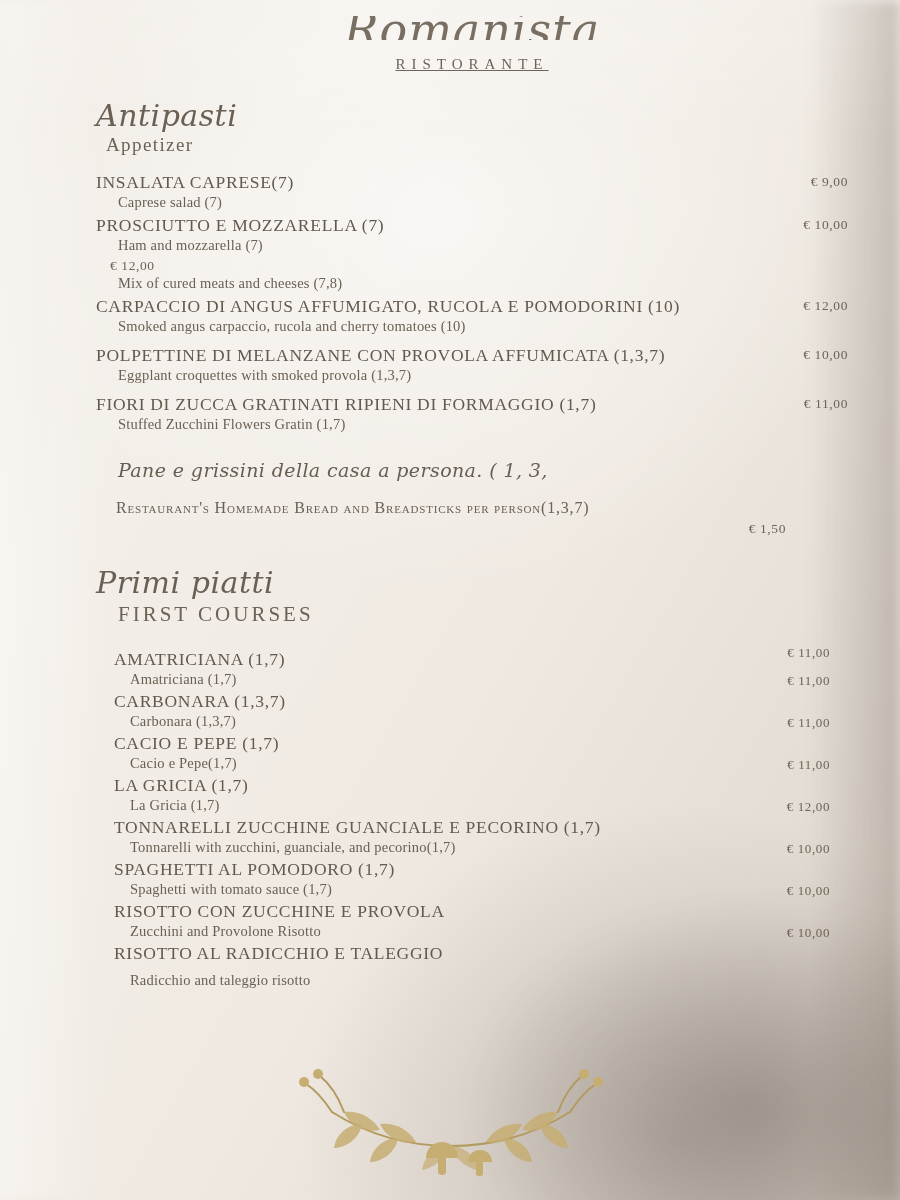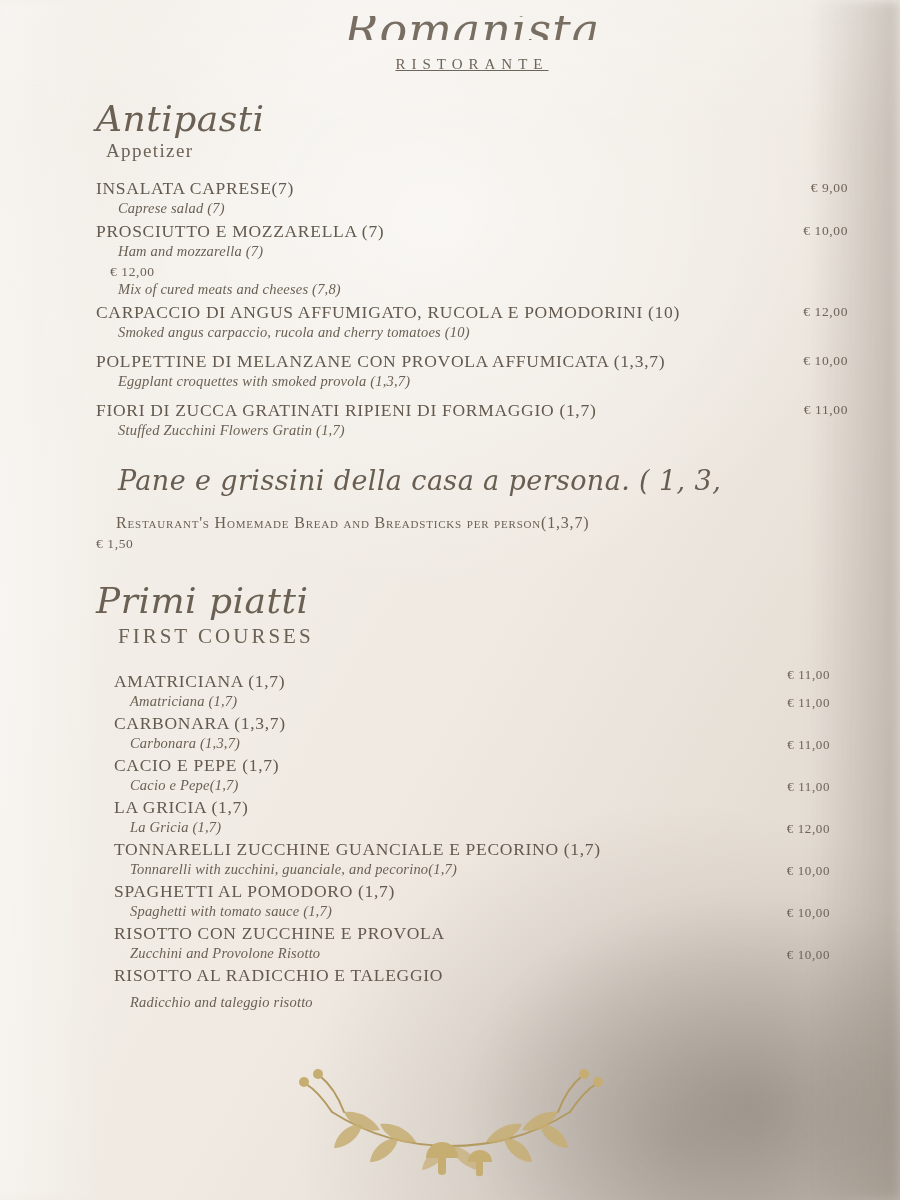--- a/index.html
+++ b/index.html
@@ -88,21 +88,21 @@
     text-decoration: underline;
   }
 
   
   .section {
     margin-top: 30px;
   }
   .sec-script {
     font-family: "DejaVu Serif", serif;
     font-style: italic;
-    font-size: 36px;
+    font-size: 30px;
     color: #6b6054;
     line-height: 1.05;
     letter-spacing: .5px;
   }
   .sec-roman {
     font-family: "Liberation Serif", serif;
     font-size: 19px;
     letter-spacing: 1.4px;
     color: #6d6256;
     margin-left: 10px;
@@ -140,56 +140,56 @@
   .it-price {
     font-family: "Liberation Serif", serif;
     font-size: 13.5px;
     letter-spacing: .6px;
     color: #6d6358;
     white-space: nowrap;
     padding-left: 14px;
   }
   .it-desc {
     font-family: "Liberation Serif", serif;
-    font-style: italic;
     font-size: 14.5px;
     color: #6a6054;
     margin-left: 22px;
     margin-top: 1px;
     letter-spacing: .2px;
   }
 
   
   #antipasti .item { margin-bottom: 4px; }
   #antipasti .item.wide { margin-bottom: 10px; }
 
   
   .bread {
     margin-top: 26px;
     position: relative;
   }
   .bread-script {
     font-family: "DejaVu Serif", serif;
     font-style: italic;
-    font-size: 27px;
+    font-size: 19px;
     color: #675d51;
     letter-spacing: .4px;
     white-space: nowrap;
     margin-left: 22px;
   }
   .bread-en {
     font-family: "Liberation Serif", serif;
     font-size: 16px;
     font-variant: small-caps;
     letter-spacing: .8px;
     color: #6a6054;
     margin-left: 20px;
     margin-top: 18px;
   }
   .bread-price {
+    text-align: right;
     font-size: 13.5px;
     color: #6d6358;
     letter-spacing: .6px;
     margin-top: 4px;
     padding-right: 62px;
   }
 
   
   #primi .items { margin-top: 4px; }
   #primi .item { margin-bottom: 3px; }

